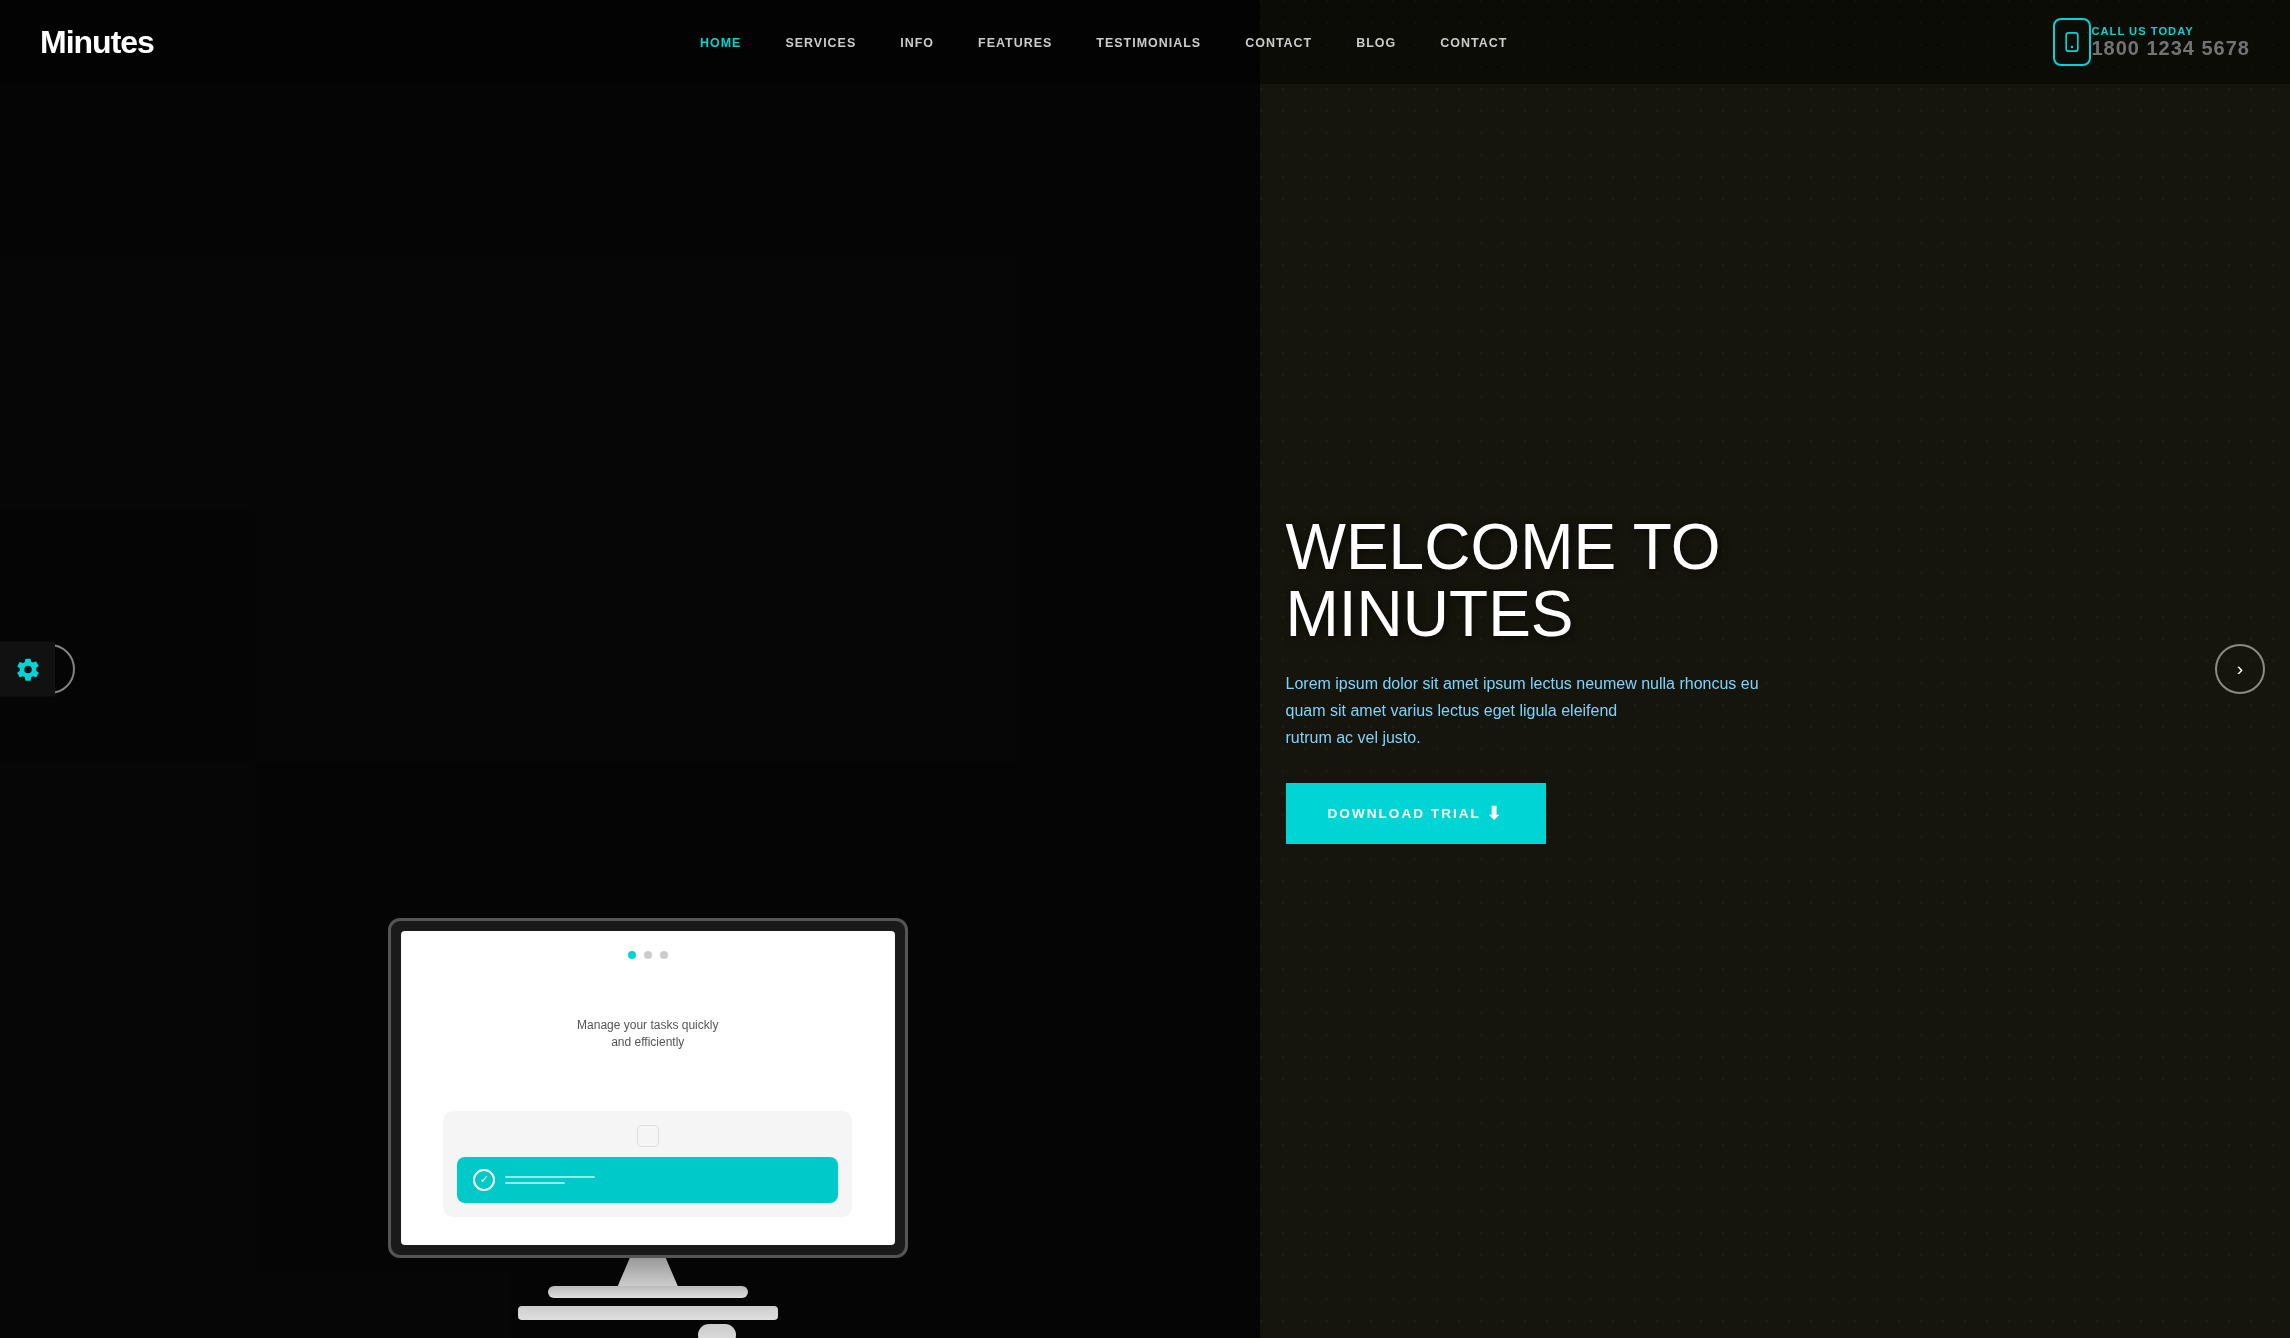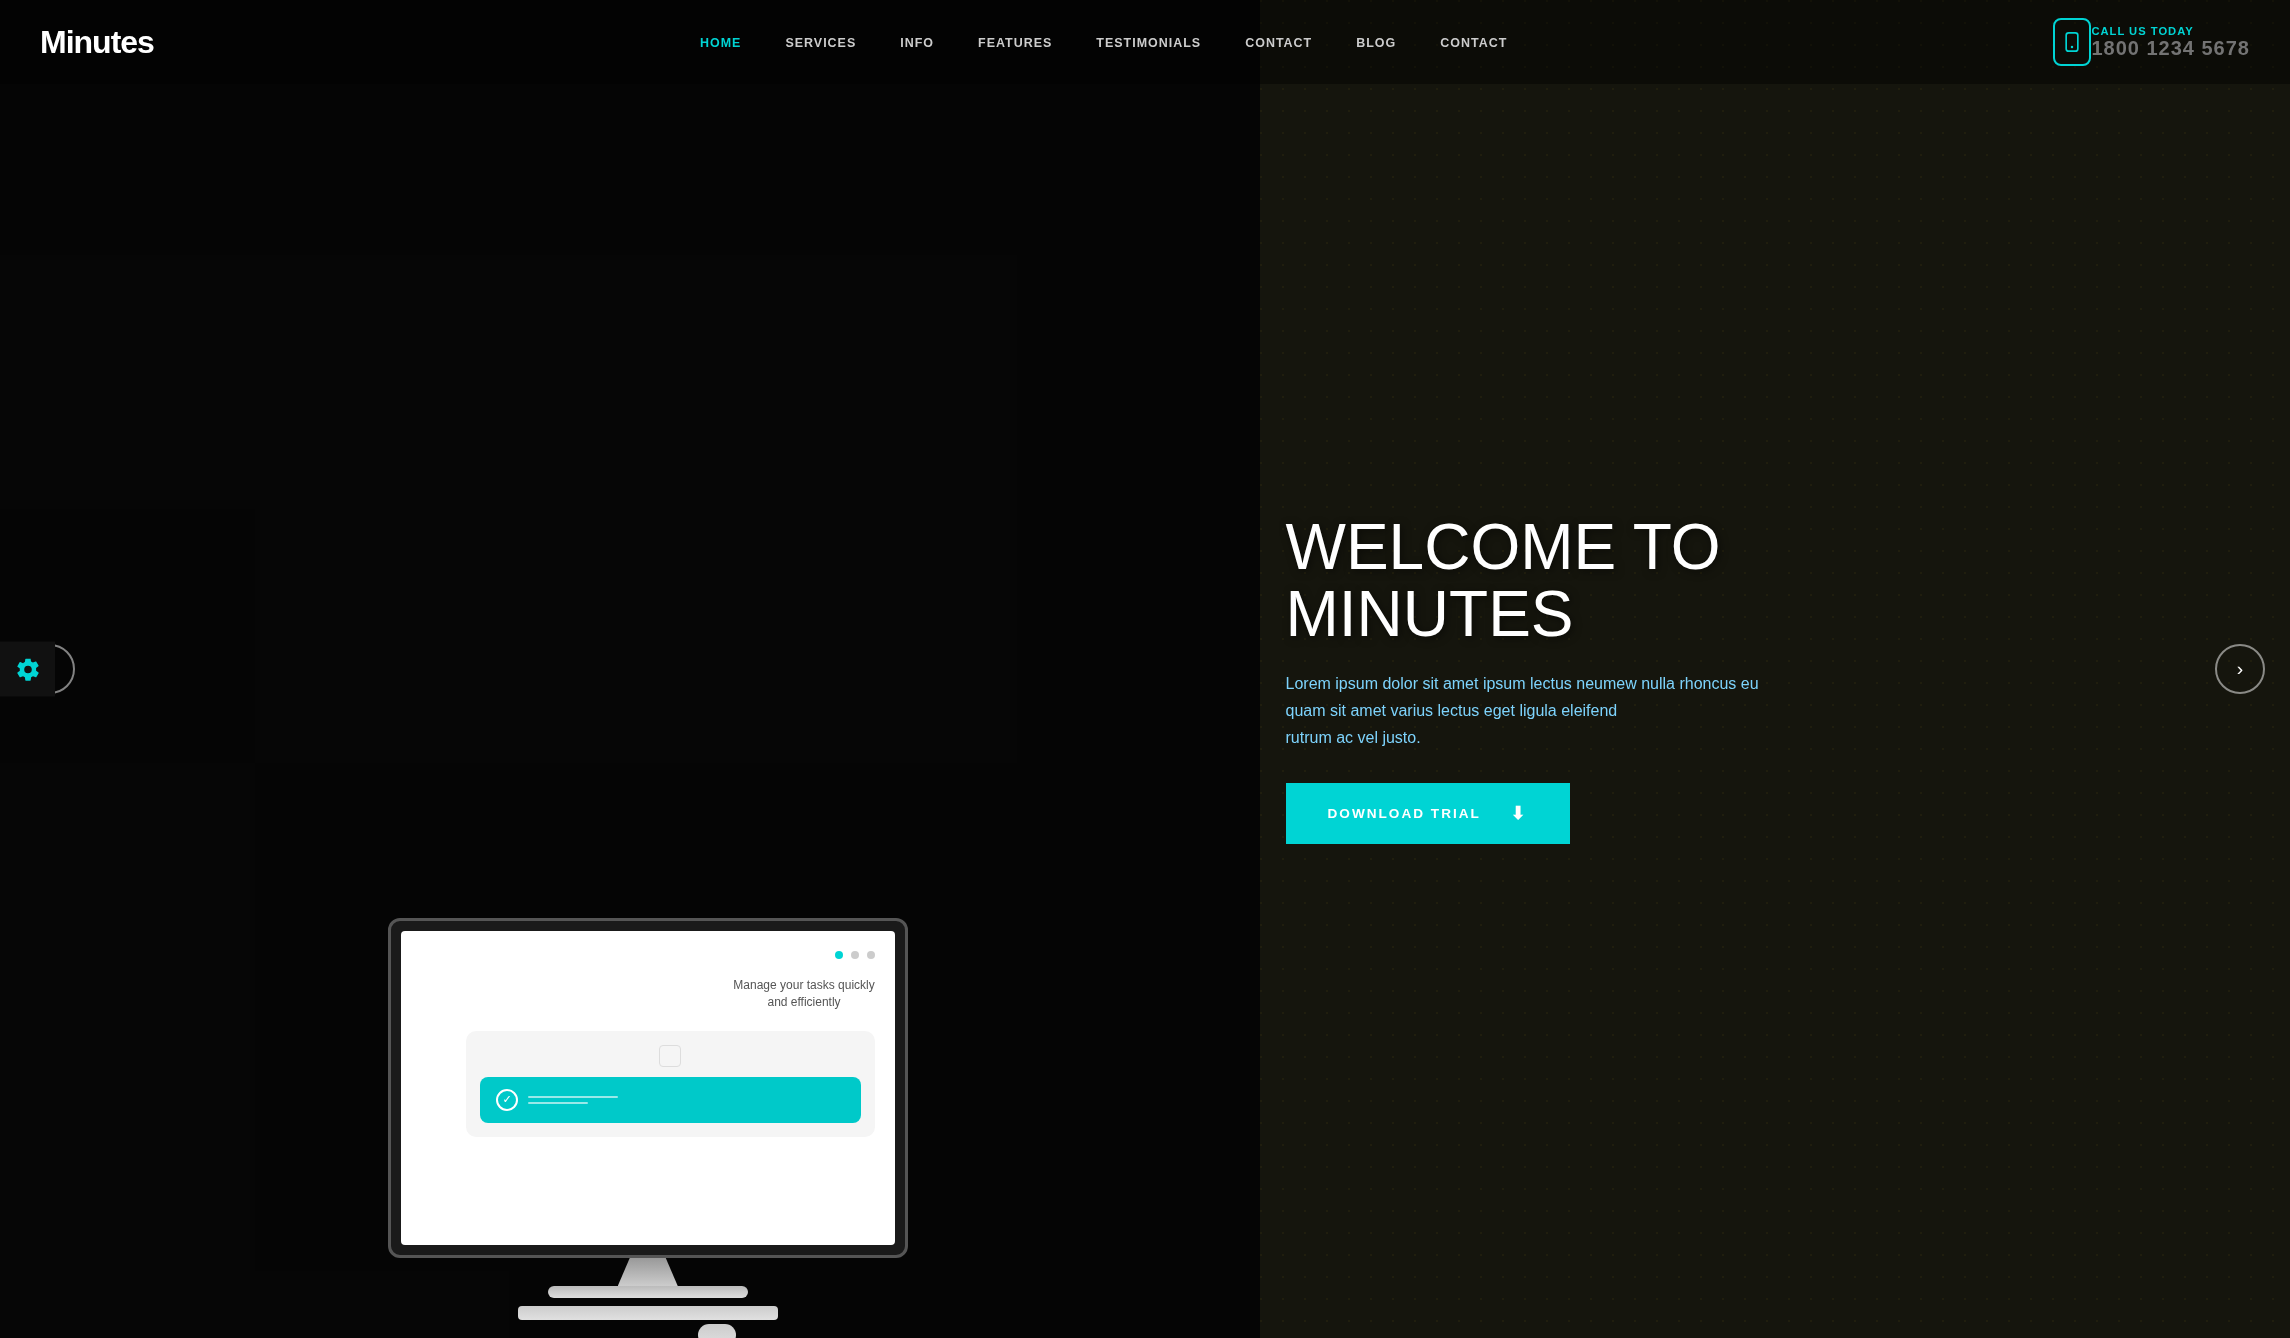--- a/index.html
+++ b/index.html
@@ -186,24 +186,25 @@
     }
 
     .monitor-screen {
       width: calc(100% - 20px);
       height: calc(100% - 20px);
       margin: 10px;
       background: #fff;
       border-radius: 4px;
       display: flex;
       flex-direction: column;
-      align-items: flex-end;
+      align-items: center;
       justify-content: flex-start;
       padding: 20px;
       overflow: hidden;
+      gap: 40px;
     }
 
     .screen-dots {
       display: flex;
       gap: 8px;
       margin-bottom: 18px;
     }
 
     .screen-dots span {
       width: 8px;
@@ -336,21 +337,21 @@
       font-size: 1rem;
       color: #7dd3fc;
       line-height: 1.7;
       margin-bottom: 32px;
       max-width: 500px;
     }
 
     .download-btn {
       display: inline-flex;
       align-items: center;
-      gap: 30px;
+      gap: 6px;
       background: #00d4d4;
       color: #fff;
       font-size: 0.85rem;
       font-weight: 800;
       letter-spacing: 2px;
       text-transform: uppercase;
       padding: 20px 42px;
       border: none;
       cursor: pointer;
       text-decoration: none;

